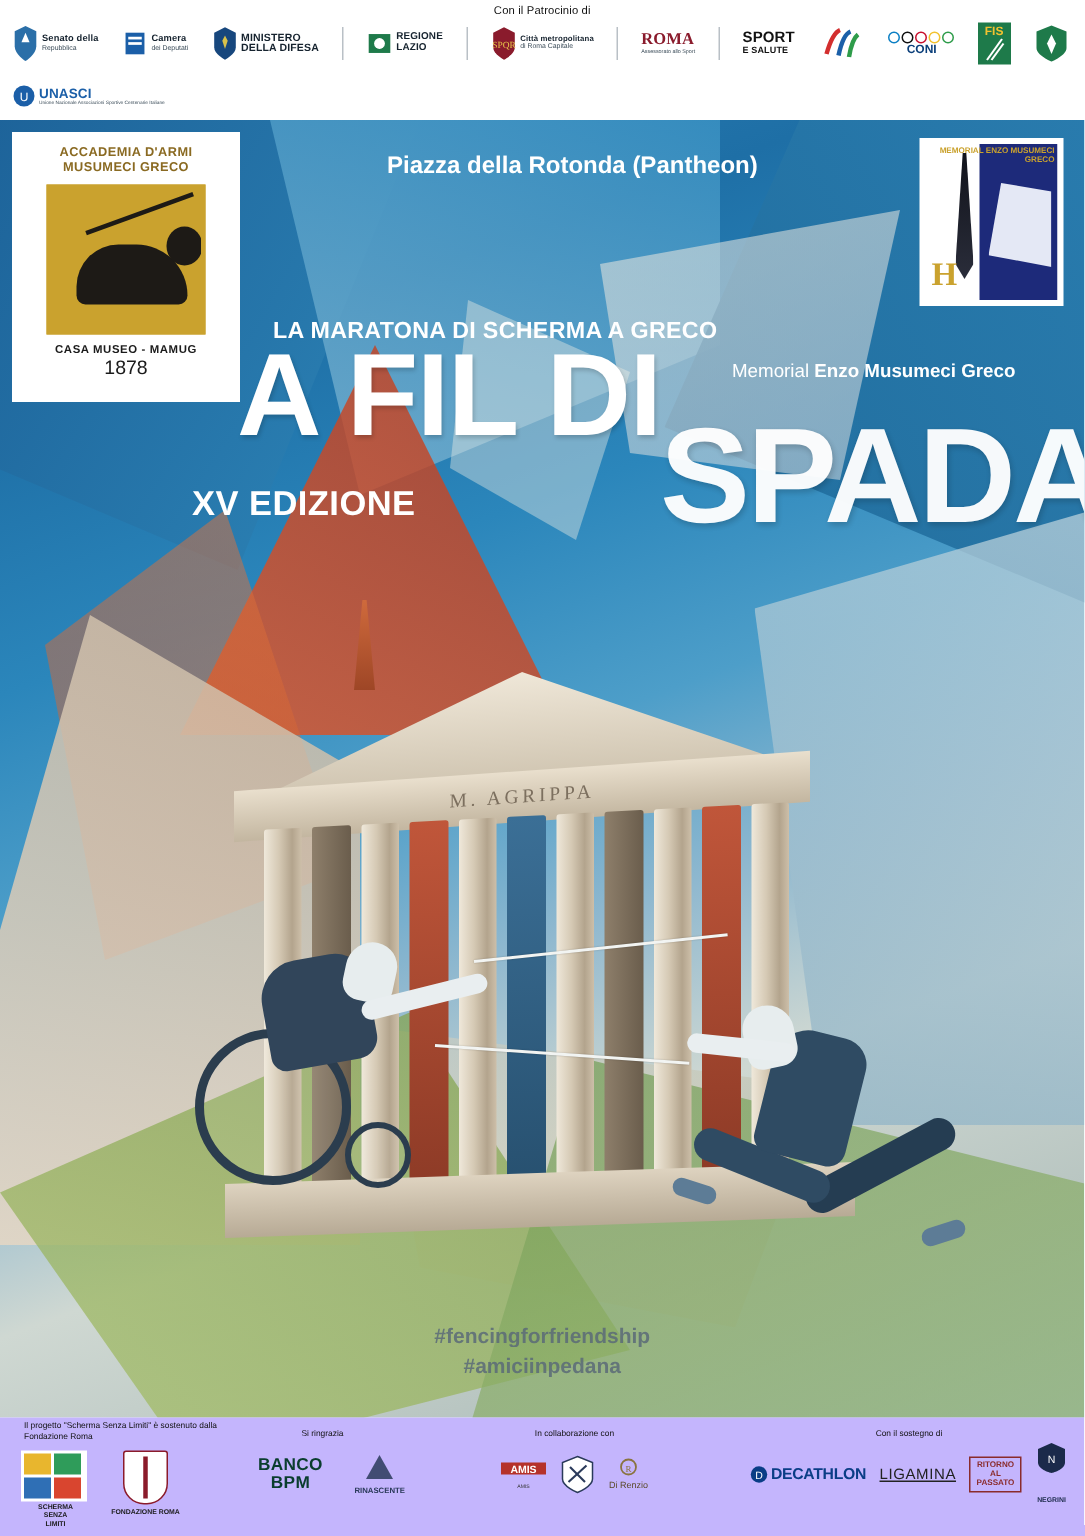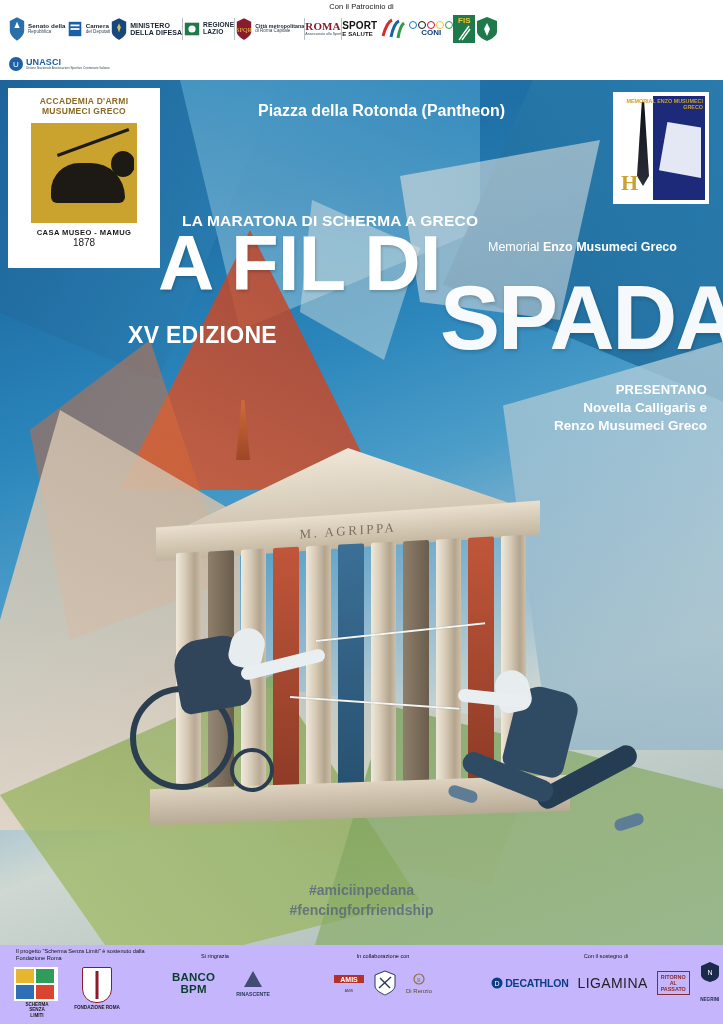--- a/index.html
+++ b/index.html
@@ -21,21 +21,21 @@
     position: absolute; left: 0; top: 0; width: 723px; height: 80px;
     background: #ffffff; z-index: 40;
   }
   .patro-label {
     position: absolute; top: 2px; left: 0; width: 723px;
     text-align: center; font-size: 7.5px; color: #111;
     letter-spacing: .1px;
   }
   .logo-row-1 {
     position: absolute; top: 10px; left: 8px; width: 707px; height: 38px;
-    display: flex; align-items: center; 
+    display: flex; align-items: center; justify-content: space-between;
   }
   .logo-row-2 {
     position: absolute; top: 52px; left: 8px; width: 380px; height: 24px;
     display: flex; align-items: center; gap: 12px;
   }
   .lg {
     display: flex; align-items: center; justify-content: center;
     height: 36px; flex: 0 0 auto;
     font-size: 5.2px; line-height: 1.05; color: #16232f; text-align: center;
   }
@@ -195,21 +195,21 @@
   }
   .lion:after {
     content: ""; position: absolute; right: -10px; top: -12px; width: 24px; height: 26px;
     background: #1d1a16; border-radius: 50%;
   }
   .sword-crest {
     position: absolute; left: 18px; top: 12px; width: 76px; height: 2.5px;
     background: #1d1a16; transform: rotate(-20deg);
   }
   .accademia .t3 { font-size: 7.6px; font-weight: bold; color: #1b1b1b; letter-spacing: .4px; }
-  .accademia .t4 { font-size: 10px; color: #1b1b1b; }
+  .accademia .t4 { font-size: 13px; color: #1b1b1b; }
 
   .memorial-logo {
     position: absolute; right: 14px; top: 92px; width: 96px; height: 112px;
     background: #ffffff; z-index: 30; padding: 4px;
   }
   .ml-inner { position: relative; width: 100%; height: 100%; overflow: hidden; }
   .ml-blue { position: absolute; right: 0; top: 0; width: 52px; height: 104px; background: #1d2a7a; }
   .ml-face { position: absolute; right: 4px; top: 26px; width: 42px; height: 56px; background: #e4e8f5;
              clip-path: polygon(20% 0,100% 10%,100% 100%,0 86%); }
   .ml-pen { position: absolute; left: 20px; top: 6px; width: 12px; height: 84px;
@@ -293,21 +293,21 @@
   }
   .fr .shield i { position: absolute; left: 50%; top: 3px; width: 3px; height: 28px; background: #8b1b2b; transform: translateX(-50%); }
   .fr .lbl { font-size: 4.6px; font-weight: bold; color: #1b1b1b; margin-top: 2px; }
 
   .sb-group { position: absolute; top: 8px; text-align: center; }
   .sb-group .cap { font-size: 5.6px; color: #111; margin-bottom: 4px; }
   .sb-group .row { display: flex; align-items: center; justify-content: center; gap: 9px; height: 40px; }
   .sp { display: flex; align-items: center; justify-content: center; font-size: 5px; color: #1b2836; text-align: center; }
   .bpm { font-size: 11.5px; font-weight: bold; color: #0a3d2e; letter-spacing: .2px; }
   .dec { font-size: 10.5px; font-weight: bold; color: #0a3d86; letter-spacing: -.2px; }
-  .lig { font-size: 14px; color: #222; letter-spacing: .4px; }
+  .lig { font-size: 10px; color: #222; letter-spacing: .4px; text-decoration: underline; }
   .neg { font-size: 7px; font-weight: bold; color: #1b2a4a; }
   .amis { font-size: 7px; font-weight: bold; color: #b5322a; }
   .rit { font-size: 5.4px; font-weight: bold; color: #8a2b2b; line-height: 1.15; }
   .derenzio { font-size: 6px; color: #5b4a2a; }
   .rinasce { font-size: 5.2px; font-weight: bold; color: #2a3a5a; }
 </style>
 </head>
 <body>
 
 <div id="poster">
@@ -500,22 +500,22 @@
       <div class="leg-front"></div>
       <div class="torso-st"></div>
       <div class="head-st"></div>
       <div class="arm-st"></div>
       <div class="shoe" style="left:8px; top:118px; transform:rotate(18deg);"></div>
       <div class="shoe" style="left:174px; top:146px; transform:rotate(-18deg);"></div>
       <div class="blade" style="left:-150px; top:26px; width:170px; transform: rotate(4deg);"></div>
     </div>
 
     <div class="hashtags">
+      <div>#fencingforfriendship</div>
       <div>#amiciinpedana</div>
-      <div>#fencingforfriendship</div>
     </div>
   </div>
 
   <div class="accademia">
     <div class="t1">ACCADEMIA D'ARMI</div>
     <div class="t2">MUSUMECI GRECO</div>
     <div class="crest-box">
       <div class="crest-inner">
         <div class="lion"></div>
         <div class="sword-crest"></div>
@@ -542,25 +542,20 @@
   <div class="kicker">LA MARATONA DI SCHERMA A GRECO</div>
   <div class="title-a">A FIL DI</div>
   <div class="title-b">SPADA</div>
   <div class="edizione">XV EDIZIONE</div>
 
   <div class="memorial-line">
     <span>Memorial </span><b>Enzo Musumeci Greco</b>
   </div>
 
 
-  <div class="presenta">
-    <div class="p1">PRESENTANO</div>
-    <div class="p2" style="white-space:pre-line">Novella Calligaris e
-Renzo Musumeci Greco</div>
-  </div>
 
   <div class="bottom">
     <div class="bl-note">Il progetto "Scherma Senza Limiti" è sostenuto dalla Fondazione Roma</div>
 
     <div class="bl-logos">
       <div class="ssl">
         <div class="sq">
           <i class="c1"></i>
             <i class="c2"></i>
             <i class="c3"></i>

